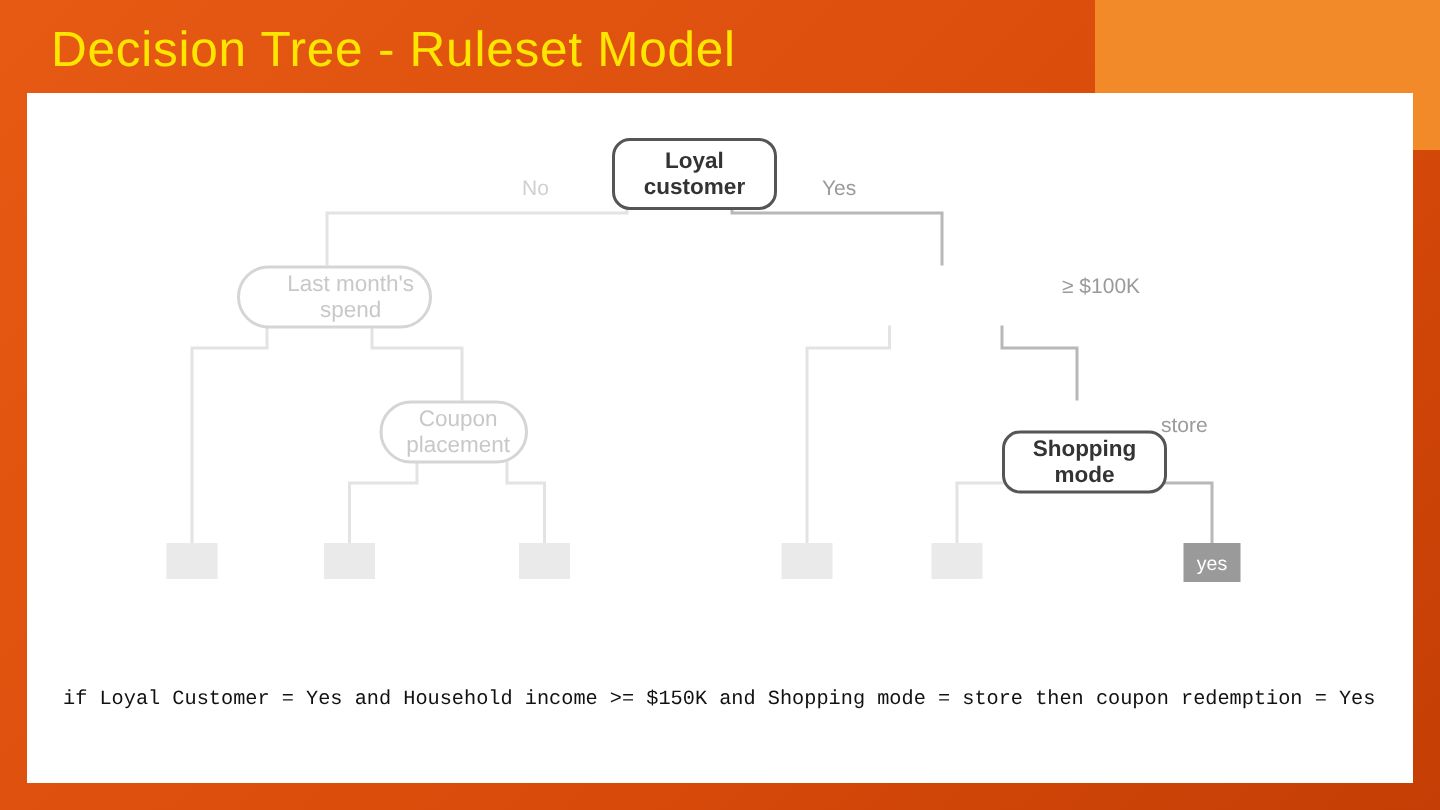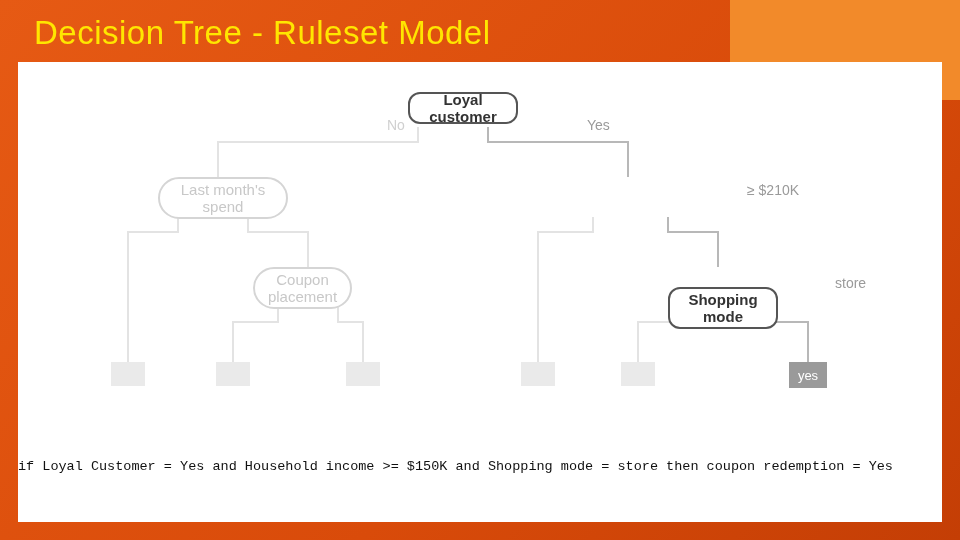--- a/index.html
+++ b/index.html
@@ -51,42 +51,41 @@
   }
   .node-faded {
     position: absolute;
     border: 2px solid #d5d5d5;
     border-radius: 21px;
     color: #c8c8c8;
     font-size: 15px;
     font-family: Arial, Helvetica, sans-serif;
     font-weight: 500;
     text-align: center;
-    display: flex; align-items: center; justify-content: center;
+    display: flex; align-items: center; justify-content: flex-end;
     line-height: 1.15;
     background: #fff;
     padding: 4px 10px;
   }
   .lbl {
     position: absolute;
     font-size: 14px;
     font-family: Arial, Helvetica, sans-serif;
     color: #9a9a9a;
-    margin-left: 39px;
   }
   .lbl.faded { color: #d0d0d0; }
   .leaf {
     position: absolute;
     width: 34px; height: 24px;
     background: #eaeaea;
   }
   .leaf.dark { background: #9a9a9a; color: #fff; font-size: 13px; font-family: Arial, sans-serif; display:flex; align-items:center; justify-content:center; width:38px; height:26px;}
   .rule {
     position: absolute;
-    left: 0; bottom: 48px;
+    left: 24px; bottom: 48px;
     font-family: "Consolas", "Courier New", monospace;
     font-size: 13.5px;
     color: #111;
     white-space: nowrap;
   }
   svg.connectors { position:absolute; top:0; left:0; width:924px; height:350px; pointer-events:none;}
   svg.connectors path { fill:none; stroke:#b8b8b8; stroke-width:2; }
   svg.connectors path.faded { stroke:#e3e3e3; }
 </style>
 </head>
@@ -115,39 +114,39 @@
 
         <path class="faded" d="M575 145 L575 160 L520 160 L520 290"></path>
 
         <path d="M650 145 L650 160 L700 160 L700 195"></path>
 
         <path class="faded" d="M670 235 L670 250 L620 250 L620 290"></path>
 
         <path d="M735 235 L735 250 L790 250 L790 290"></path>
       </svg>
 
-      <div class="node-strong" style="top:20px; left:390px; width:110px; height:32px;">
+      <div class="node-strong" style="top:20px; left:390px; width:110px; height:48px;">
           <span>Loyal<br>customer</span>
         </div>
       <div class="lbl faded" style="top:45px; left:330px;">No</div>
       <div class="lbl" style="top:45px; left:530px;">Yes</div>
 
       <div class="node-faded" style="top:105px; left:140px; width:130px; height:42px;">
           <span>Last month's<br>spend</span>
         </div>
       <div class="node-faded" style="top:195px; left:235px; width:99px; height:42px;">
           <span>Coupon<br>placement</span>
         </div>
 
-      <div class="lbl" style="top:110px; left:690px;">≥ $210K</div>
+      <div class="lbl" style="top:110px; left:690px;">≥ $100K</div>
 
       <div class="node-strong" style="top:195px; left:650px; width:110px; height:42px;margin-top:20px;">
           <span>Shopping<br>mode</span>
         </div>
-      <div class="lbl" style="top:203px; left:778px;">store</div>
+      <div class="lbl" style="top:203px; left:756px;">store</div>
 
       <div class="leaf" style="top:290px; left:93px;"></div>
       <div class="leaf" style="top:290px; left:198px;"></div>
       <div class="leaf" style="top:290px; left:328px;"></div>
       <div class="leaf" style="top:290px; left:503px;"></div>
       <div class="leaf" style="top:290px; left:603px;"></div>
       <div class="leaf dark" style="top:290px; left:771px;">
           <span>yes</span>
         </div>
 

